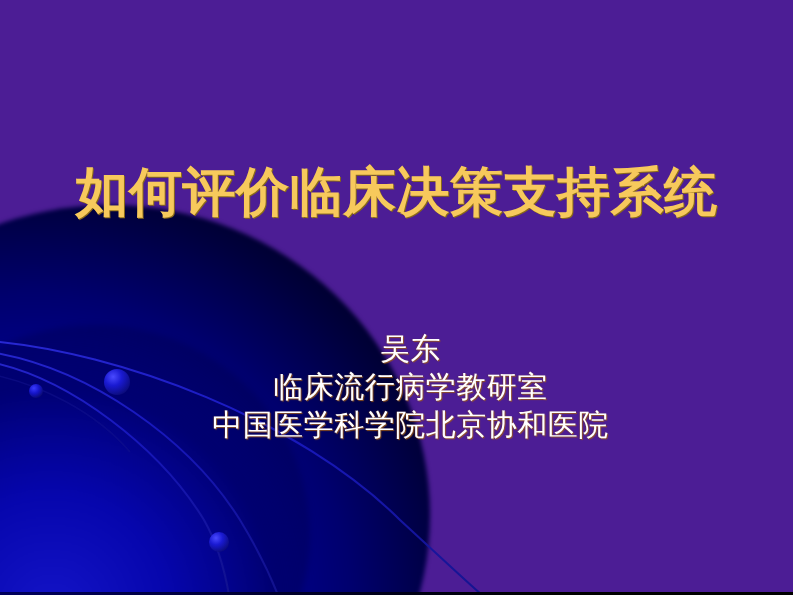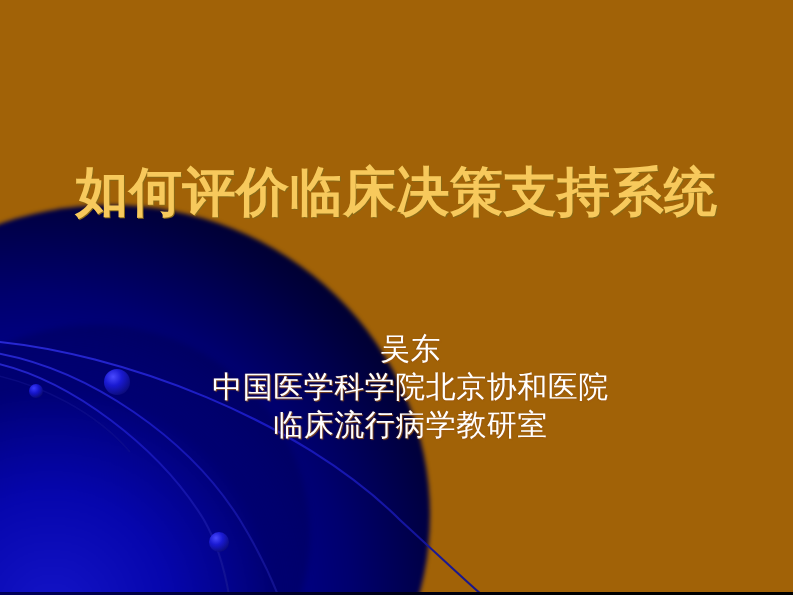--- a/index.html
+++ b/index.html
@@ -6,21 +6,21 @@
   html, body {
     margin: 0;
     padding: 0;
     background: #000000;
   }
 
   #slide {
     position: relative;
     width: 793px;
     height: 595px;
-    background: #a16207;
+    background: #4c1d95;
     overflow: hidden;
     font-family: "Liberation Sans", "DejaVu Sans", sans-serif;
   }
 
   
   #bg-decor {
     position: absolute;
     left: 0; top: 0;
     width: 793px;
     height: 595px;
@@ -150,17 +150,17 @@
       <circle cx="219" cy="542" r="10" fill="url(#nodeGrad)"></circle>
     </svg>
 
     <div class="bottom-strip"></div>
   </div>
 
   <div id="title">如何评价临床决策支持系统</div>
 
   <div id="subtitle">
     <div class="sub-line">吴东</div>
+    <div class="sub-line">临床流行病学教研室</div>
     <div class="sub-line">中国医学科学院北京协和医院</div>
-    <div class="sub-line">临床流行病学教研室</div>
   </div>
 
 </div>
 
 </body></html>

